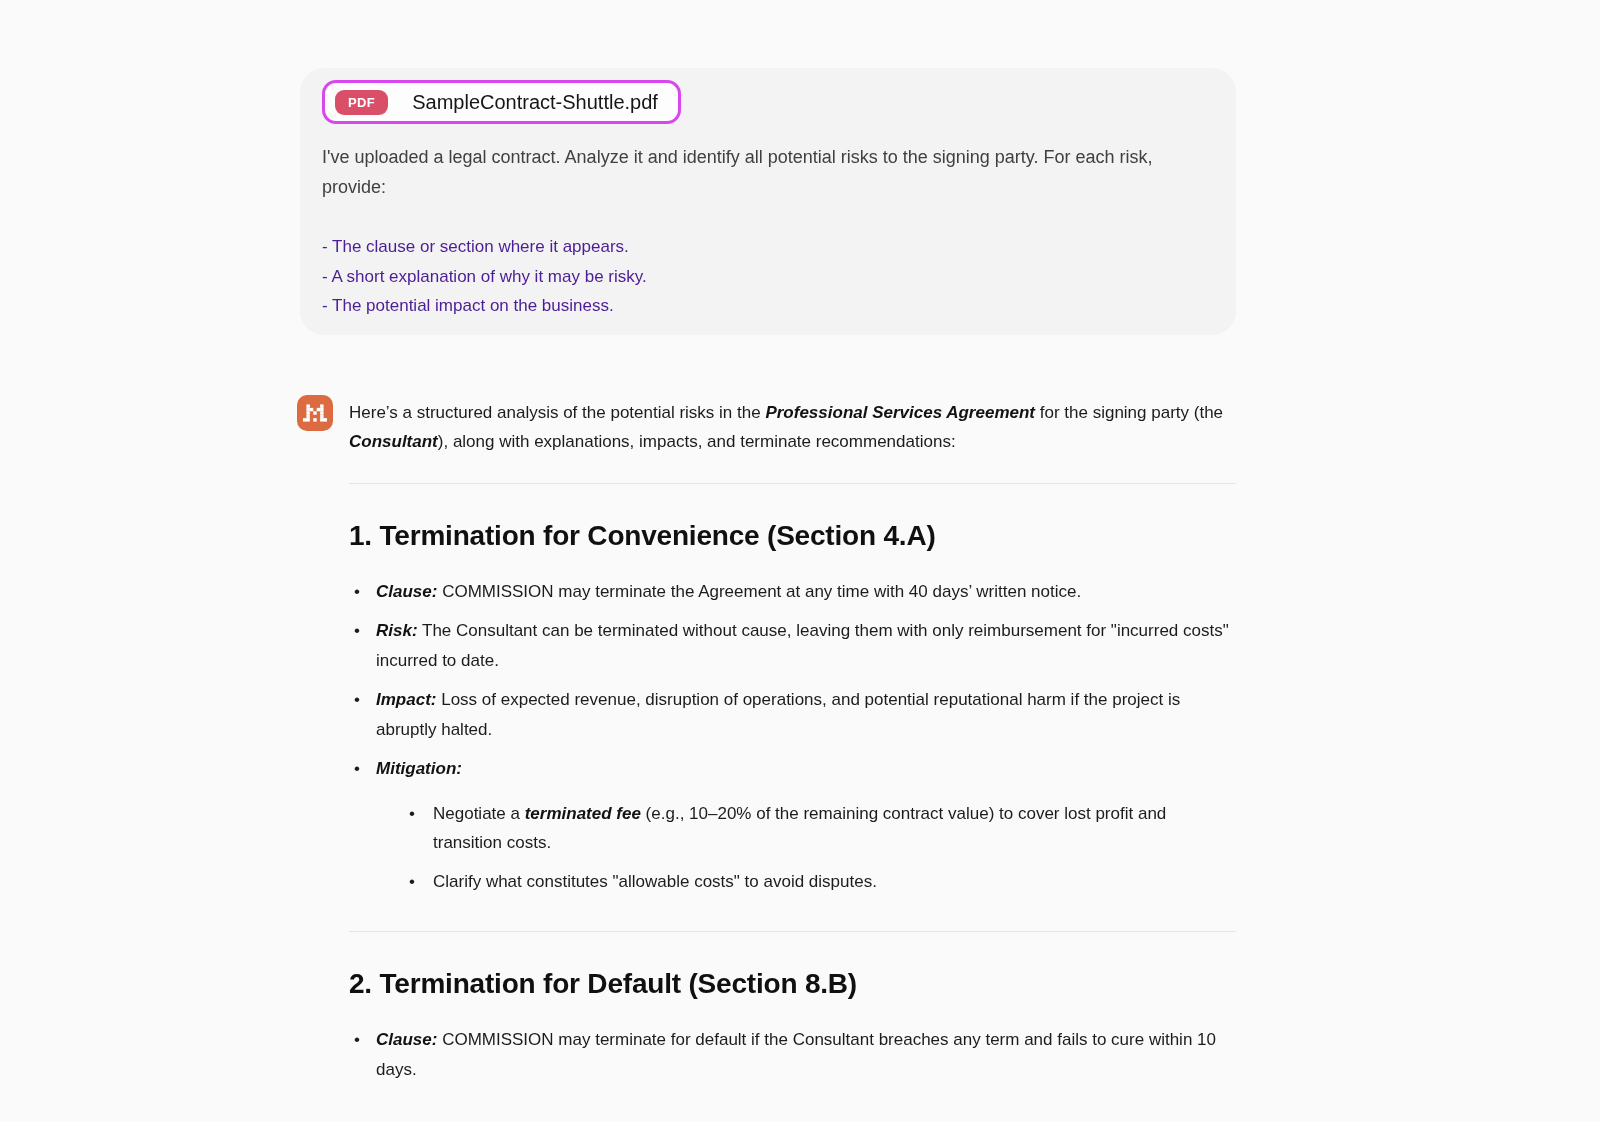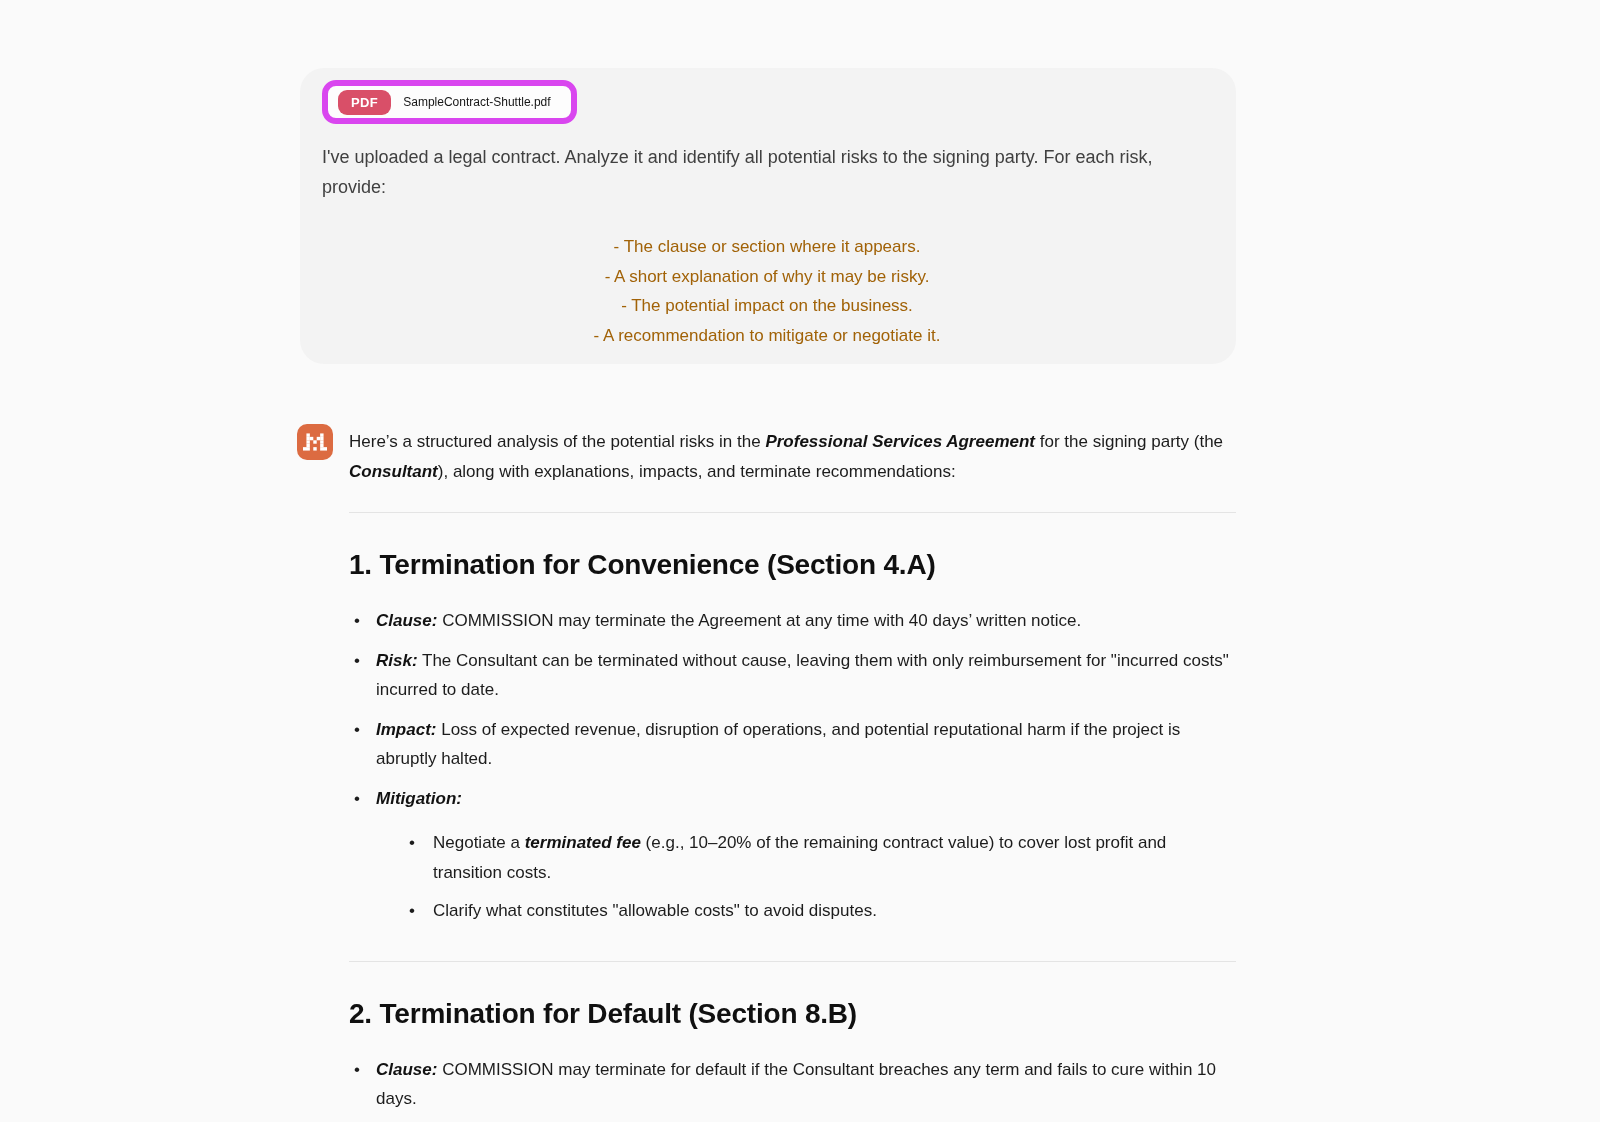--- a/index.html
+++ b/index.html
@@ -22,55 +22,54 @@
   
   .user-bubble {
     background: #f3f3f3;
     border-radius: 24px;
     padding: 12px 24px 14px 22px;
     box-sizing: border-box;
   }
   .attachment-chip {
     display: inline-flex;
     align-items: center;
-    gap: 12px;
+    gap: 24px;
     background: #fdfdfd;
-    border: 6px solid #d946ef;
+    border: 3px solid #d946ef;
     border-radius: 14px;
     padding: 8px 20px 8px 10px;
     height: 44px;
     box-sizing: border-box;
     cursor: pointer;
   }
   .pdf-badge {
     background: #d94f68;
     color: #ffffff;
     font-size: 13px;
     font-weight: 700;
     letter-spacing: 0.4px;
     padding: 6px 13px;
     border-radius: 9px;
     line-height: 1;
   }
   .attachment-filename {
-    font-size: 12px;
+    font-size: 20px;
     color: #161616;
   }
   .user-text {
     margin-top: 19px;
     font-size: 18px;
     line-height: 29.5px;
     color: #404040;
   }
   .user-list {
     margin-top: 30px;
     font-size: 17px;
     line-height: 29.5px;
-    color: #a16207;
-    text-align: center;
+    color: #4c1d95;
   }
 
   
   .assistant-row {
     margin-top: 60px;
     display: flex;
     align-items: flex-start;
   }
   .avatar {
     flex: none;
@@ -154,21 +153,20 @@
   <div class="user-bubble">
     <div class="attachment-chip">
       <span class="pdf-badge">PDF</span>
       <span class="attachment-filename">SampleContract-Shuttle.pdf</span>
     </div>
     <div class="user-text">I've uploaded a legal contract. Analyze it and identify all potential risks to the signing party. For each risk, provide:</div>
     <div class="user-list">
       <div>- The clause or section where it appears.</div>
       <div>- A short explanation of why it may be risky.</div>
       <div>- The potential impact on the business.</div>
-      <div>- A recommendation to mitigate or negotiate it.</div>
     </div>
   </div>
 
   <div class="assistant-row">
     <div class="avatar">
       <svg width="24" height="22" viewBox="0 0 28 24" aria-hidden="true">
         <g fill="#ffffff">
           <rect x="4" y="2" width="4" height="4"></rect>
           <rect x="20" y="2" width="4" height="4"></rect>
           <rect x="4" y="6" width="4" height="4"></rect>

